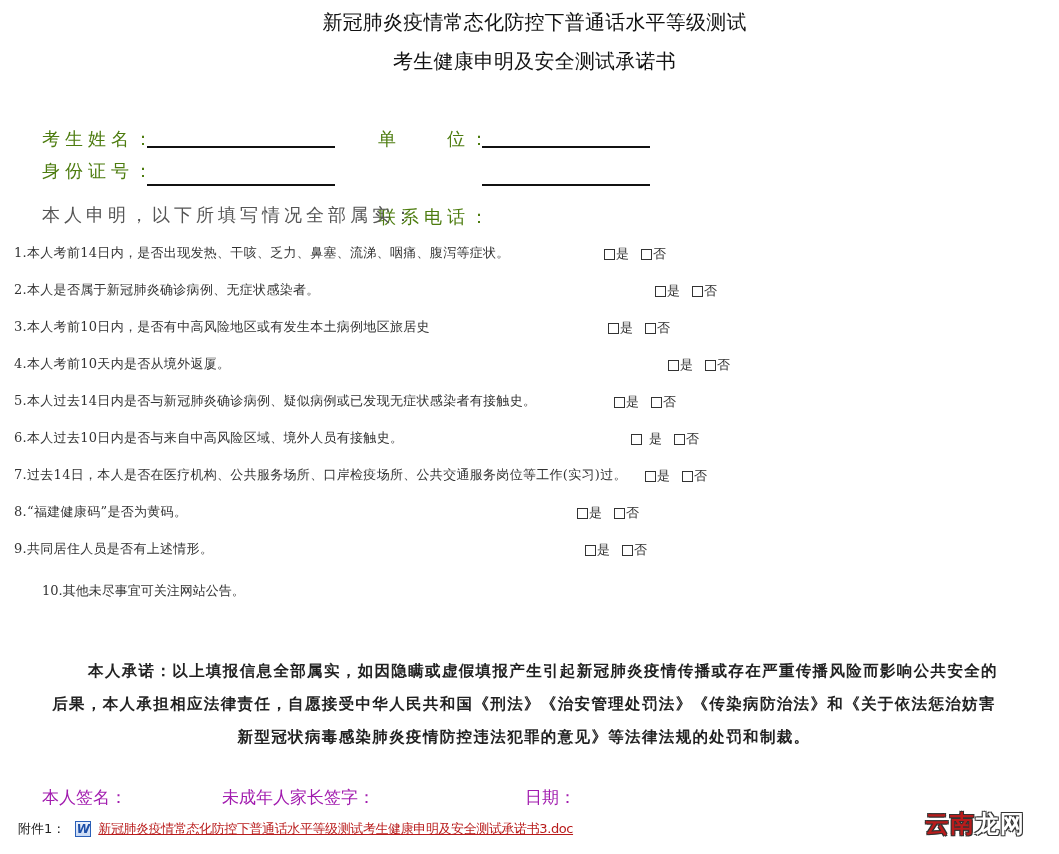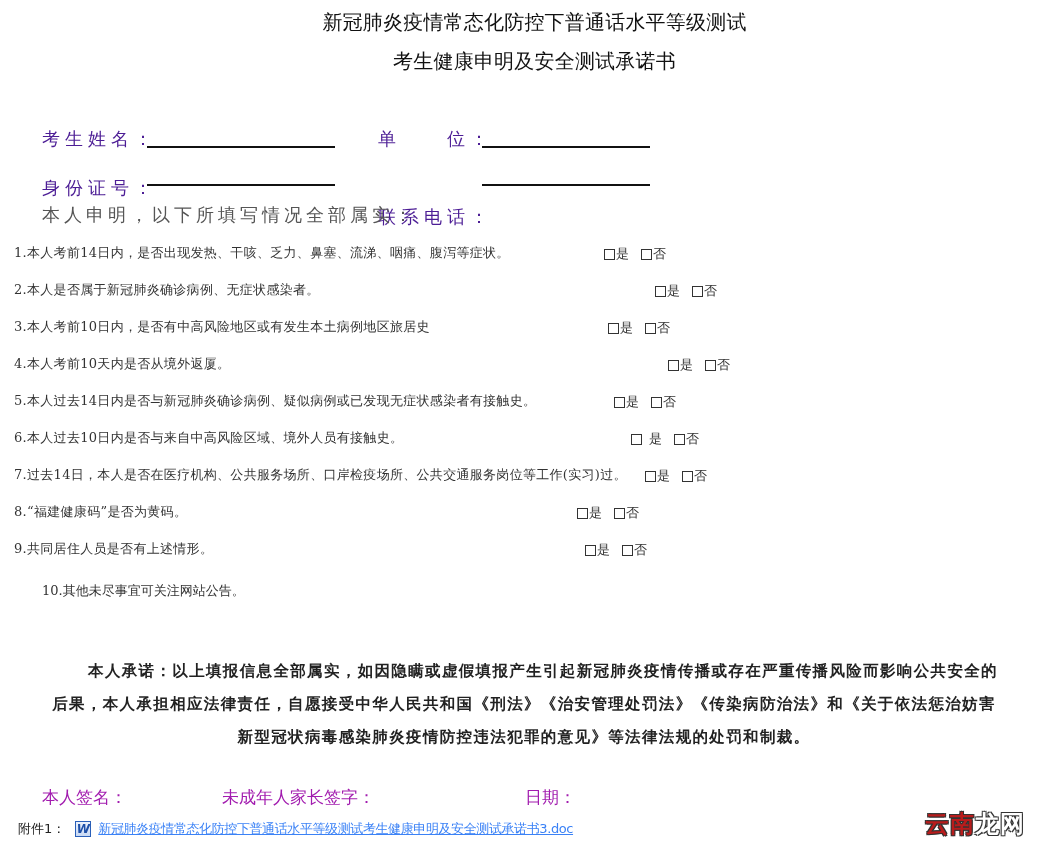--- a/index.html
+++ b/index.html
@@ -3,60 +3,60 @@
 <meta charset="utf-8">
 <style>
   * { box-sizing: border-box; margin: 0; padding: 0; }
   html, body { width: 1059px; height: 854px; background: #ffffff; overflow: hidden; }
   body { position: relative; font-family: "DejaVu Serif", "Liberation Serif", serif; color: #1a1a1a; }
 
   .title { position: absolute; left: 0; width: 1069px; text-align: center; font-family: "DejaVu Sans", "Liberation Sans", sans-serif; color: #111; }
   .title-1 { top: 9px; font-size: 20px; letter-spacing: 0.2px; }
   .title-2 { top: 48px; font-size: 20px; letter-spacing: 0.2px; }
 
-  .field-label { position: absolute; font-size: 18px; color: #4c1d95; letter-spacing: 5px; white-space: nowrap; }
+  .field-label { position: absolute; font-size: 18px; color: #4d7c0f; letter-spacing: 5px; white-space: nowrap; }
   .field-line { position: absolute; height: 2px; background: #111; }
 
   .declare { position: absolute; left: 42px; top: 203px; font-size: 18px; color: #555; letter-spacing: 4px; white-space: nowrap; }
 
   .q { position: absolute; left: 14px; font-size: 13px; color: #333; white-space: nowrap; font-family: "DejaVu Serif", serif; letter-spacing: 0.3px; }
   .yn { position: absolute; font-size: 13px; color: #333; white-space: nowrap; display: flex; align-items: center; }
   .box { display: inline-block; width: 11px; height: 11px; border: 1px solid #333; margin-right: 1px; }
   .yn .gap { display: inline-block; width: 12px; }
 
   .note10 { position: absolute; left: 42px; top: 582px; font-size: 13px; color: #333; white-space: nowrap; }
 
   .promise { position: absolute; left: 14px; top: 654px; width: 1020px; font-size: 15.5px; font-weight: bold; color: #222; line-height: 33px; letter-spacing: 1.35px; font-family: "DejaVu Serif", serif; }
   .promise p { white-space: nowrap; text-align: center; }
   .promise .indent { padding-left: 38px; }
 
   .sign { position: absolute; top: 786px; font-size: 17px; color: #a21caf; white-space: nowrap; }
 
   .attach { position: absolute; left: 18px; top: 820px; display: flex; align-items: center; font-family: "DejaVu Sans", "Liberation Sans", sans-serif; font-size: 13px; white-space: nowrap; }
   .attach-label { color: #222; margin-right: 10px; }
   .word-icon { width: 16px; height: 16px; border: 1px solid #2a5fb8; background: linear-gradient(#eaf1fc, #c8d9f4); color: #1d4fa8; font-weight: bold; font-style: italic; font-size: 12px; line-height: 14px; text-align: center; margin-right: 7px; font-family: "DejaVu Sans", sans-serif; }
-  .attach-link { color: #3b82f6; text-decoration: underline; letter-spacing: -0.4px; }
+  .attach-link { color: #b91c1c; text-decoration: underline; letter-spacing: -0.4px; }
 
   .watermark { position: absolute; left: 925px; top: 808px; font-family: "DejaVu Sans", sans-serif; font-weight: bold; font-size: 24px; letter-spacing: 1px; white-space: nowrap;
     text-shadow: -1px -1px 0 #333, 1px -1px 0 #333, -1px 1px 0 #333, 1px 1px 0 #333; }
   .wm-a { color: #b91c1c; }
   .wm-b { color: #ffffff; }
 </style>
 </head>
 <body>
 
 <div class="title title-1">新冠肺炎疫情常态化防控下普通话水平等级测试</div>
 <div class="title title-2">考生健康申明及安全测试承诺书</div>
 
 <div class="field-label" style="left:42px;top:127px;">考生姓名：</div>
 <div class="field-line" style="left:147px;top:146px;width:188px;"></div>
 <div class="field-label" style="left:378px;top:127px;">单　　位：</div>
 <div class="field-line" style="left:482px;top:146px;width:168px;"></div>
 
-<div class="field-label" style="left:42px;top:176px;text-align:center;">身份证号：</div>
+<div class="field-label" style="left:42px;top:159px;text-align:center;">身份证号：</div>
 <div class="field-line" style="left:147px;top:184px;width:188px;"></div>
 <div class="field-label" style="left:378px;top:165px;margin-top:40px;">联系电话：</div>
 <div class="field-line" style="left:482px;top:184px;width:168px;"></div>
 
 <div class="declare">本人申明，以下所填写情况全部属实：</div>
 
 <div class="q" style="top:244px;">1.本人考前14日内，是否出现发热、干咳、乏力、鼻塞、流涕、咽痛、腹泻等症状。</div>
 <div class="yn" style="left:604px;top:245px;">
   <span class="box"></span>
     <span>是</span>

